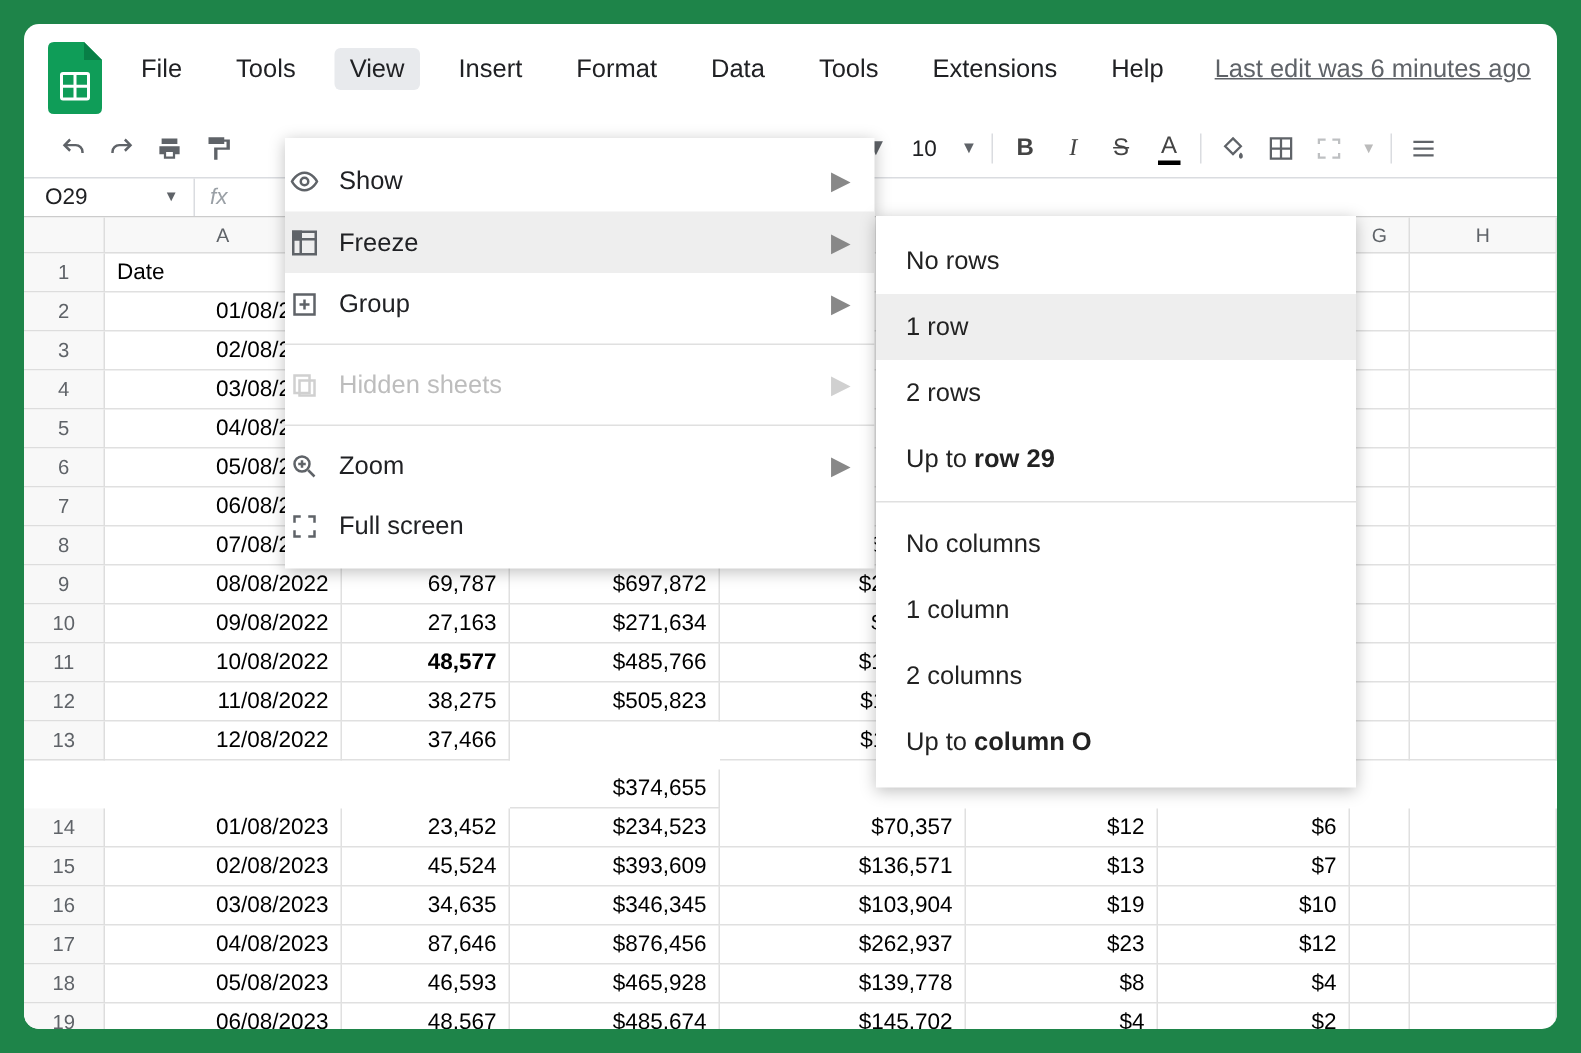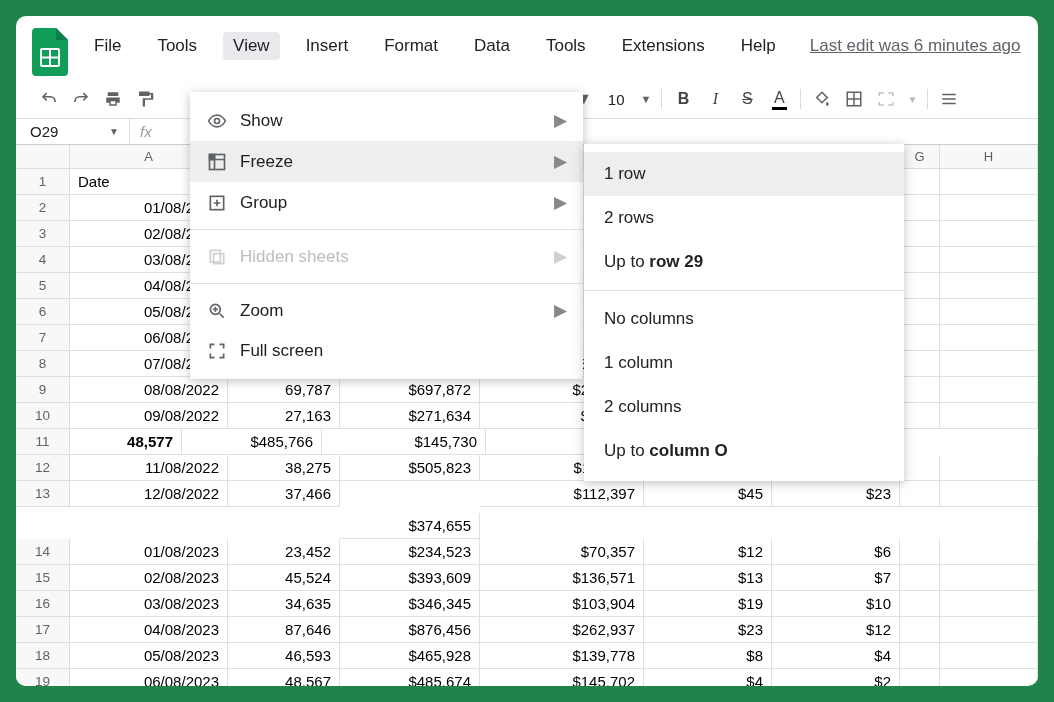--- a/index.html
+++ b/index.html
@@ -27,21 +27,21 @@
 .corner { width: 54px; height: 24px; background: #f8f8f8; border-right: 1px solid #ddd; border-bottom: 1px solid #ddd; }
 .colhead { flex: 0 0 auto; height: 24px; background: #f8f8f8; border-right: 1px solid #ddd; border-bottom: 1px solid #ddd; text-align: center; font-size: 13px; color: #5f6368; line-height: 24px; }
 .datarow { display: flex; }
 .rowhead { width: 54px; height: 26px; background: #f8f8f8; border-right: 1px solid #ddd; border-bottom: 1px solid #ddd; text-align: center; font-size: 13.5px; color: #5f6368; line-height: 26px; }
 .cell { height: 26px; border-right: 1px solid #e0e0e0; border-bottom: 1px solid #e0e0e0; font-size: 15px; color: #000; padding: 0 8px; line-height: 26px; overflow: hidden; white-space: nowrap; }
 .cell.r { text-align: right; }
 .cell.l { text-align: left; }
 
 .dropdown { position: absolute; background: #fff; box-shadow: 0 2px 10px rgba(0,0,0,0.25); z-index: 50; font-size: 17px; }
 #view-menu { top: 76px; left: 174px; width: 393px; padding: 8px 0; }
-.menu-row { display: flex; align-items: center; padding: 10px 16px 10px 14px; cursor: pointer; }
+.menu-row { display: flex; align-items: center; padding: 10px 16px 10px 0; cursor: pointer; }
 .menu-row:hover, .menu-row.hl { background: #eee; }
 .menu-row .mi { width: 26px; display: inline-flex; align-items: center; justify-content: center; color: #5f6368; }
 .menu-row .ml { flex: 1; padding-left: 10px; color: #202124; }
 .menu-row.disabled .ml { color: #bdbdbd; }
 .menu-row.disabled .mi { color: #d0d0d0; }
 .menu-row .ar { color: #888; }
 .menu-div { height: 1px; background: #e0e0e0; margin: 6px 0; }
 #freeze-menu { top: 128px; left: 568px; width: 320px; padding: 8px 0; }
 .fm-row { padding: 12px 20px; cursor: pointer; color: #222; }
 .fm-row.hl { background: #eee; }
@@ -268,20 +268,21 @@
         <div class="cell r" style="width: 112px;">27,163</div>
         <div class="cell r" style="width: 140px;">$271,634</div>
         <div class="cell r" style="width: 164px;">$81,490</div>
         <div class="cell r" style="width: 128px;"></div>
         <div class="cell r" style="width: 128px;"></div>
         <div class="cell r" style="width: 40px;"></div>
         <div class="cell r" style="width: 98px;"></div>
       </div>
       <div class="datarow">
         <div class="rowhead">11</div>
+        <div class="cell r" style="width: 158px;">10/08/2022</div>
         <div class="cell r" style="width: 112px; font-weight: bold;">48,577</div>
         <div class="cell r" style="width: 140px;">$485,766</div>
         <div class="cell r" style="width: 164px;">$145,730</div>
         <div class="cell r" style="width: 128px;"></div>
         <div class="cell r" style="width: 128px;"></div>
         <div class="cell r" style="width: 40px;"></div>
         <div class="cell r" style="width: 98px;"></div>
       </div>
       <div class="datarow">
         <div class="rowhead">12</div>
@@ -435,20 +436,21 @@
       <span class="mi">
           <svg width="20" height="20" viewBox="0 0 24 24" fill="none" stroke="#5f6368" stroke-width="2">
             <path d="M4 9V4h5M20 9V4h-5M4 15v5h5M20 15v5h-5"></path>
           </svg>
         </span>
       <span class="ml">Full screen</span>
     </div>
   </div>
 
   <div id="freeze-menu" class="dropdown">
+    <div class="fm-row">No rows</div>
     <div class="fm-row hl">1 row</div>
     <div class="fm-row">2 rows</div>
     <div class="fm-row"><span>Up to </span><b>row 29</b></div>
     <div class="menu-div"></div>
     <div class="fm-row">No columns</div>
     <div class="fm-row">1 column</div>
     <div class="fm-row">2 columns</div>
     <div class="fm-row"><span>Up to </span><b>column O</b></div>
   </div>
 </div>

